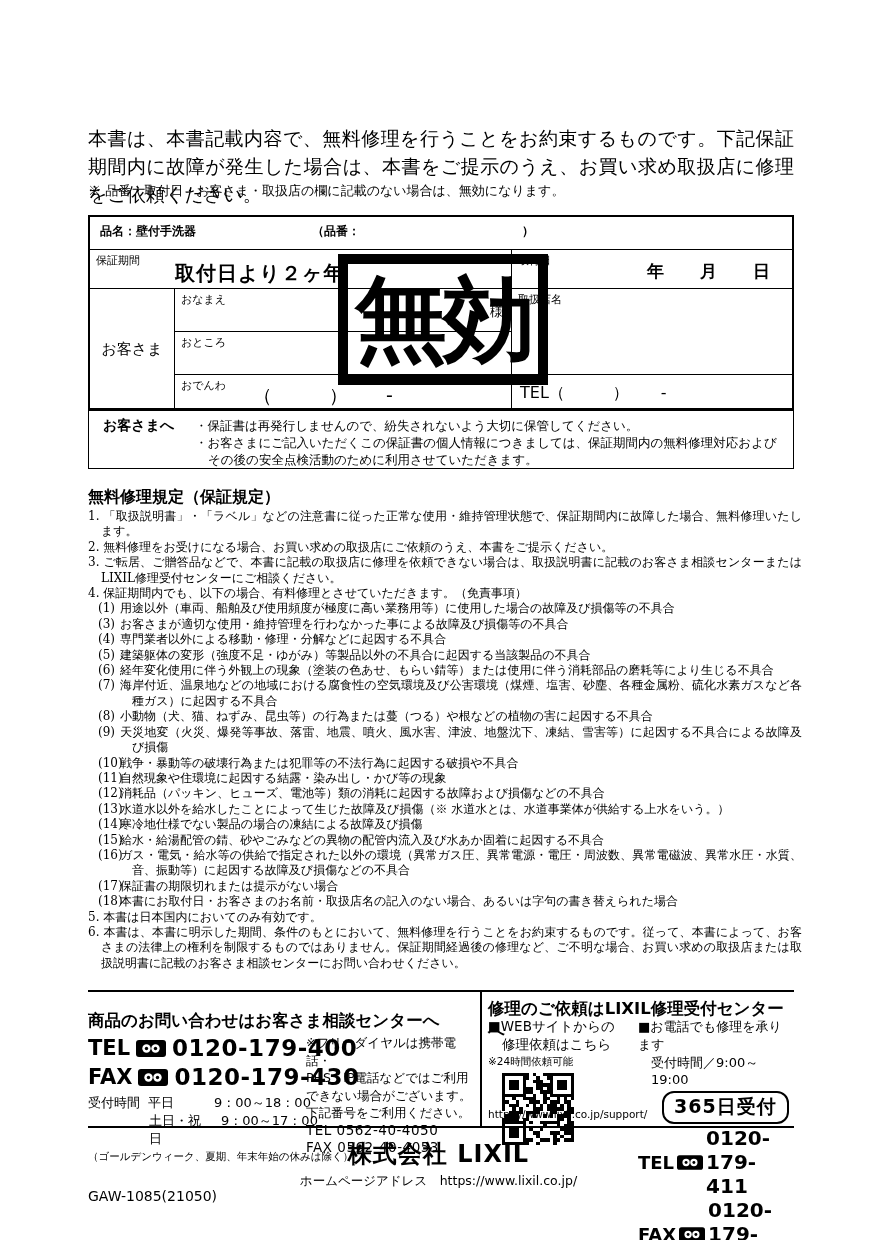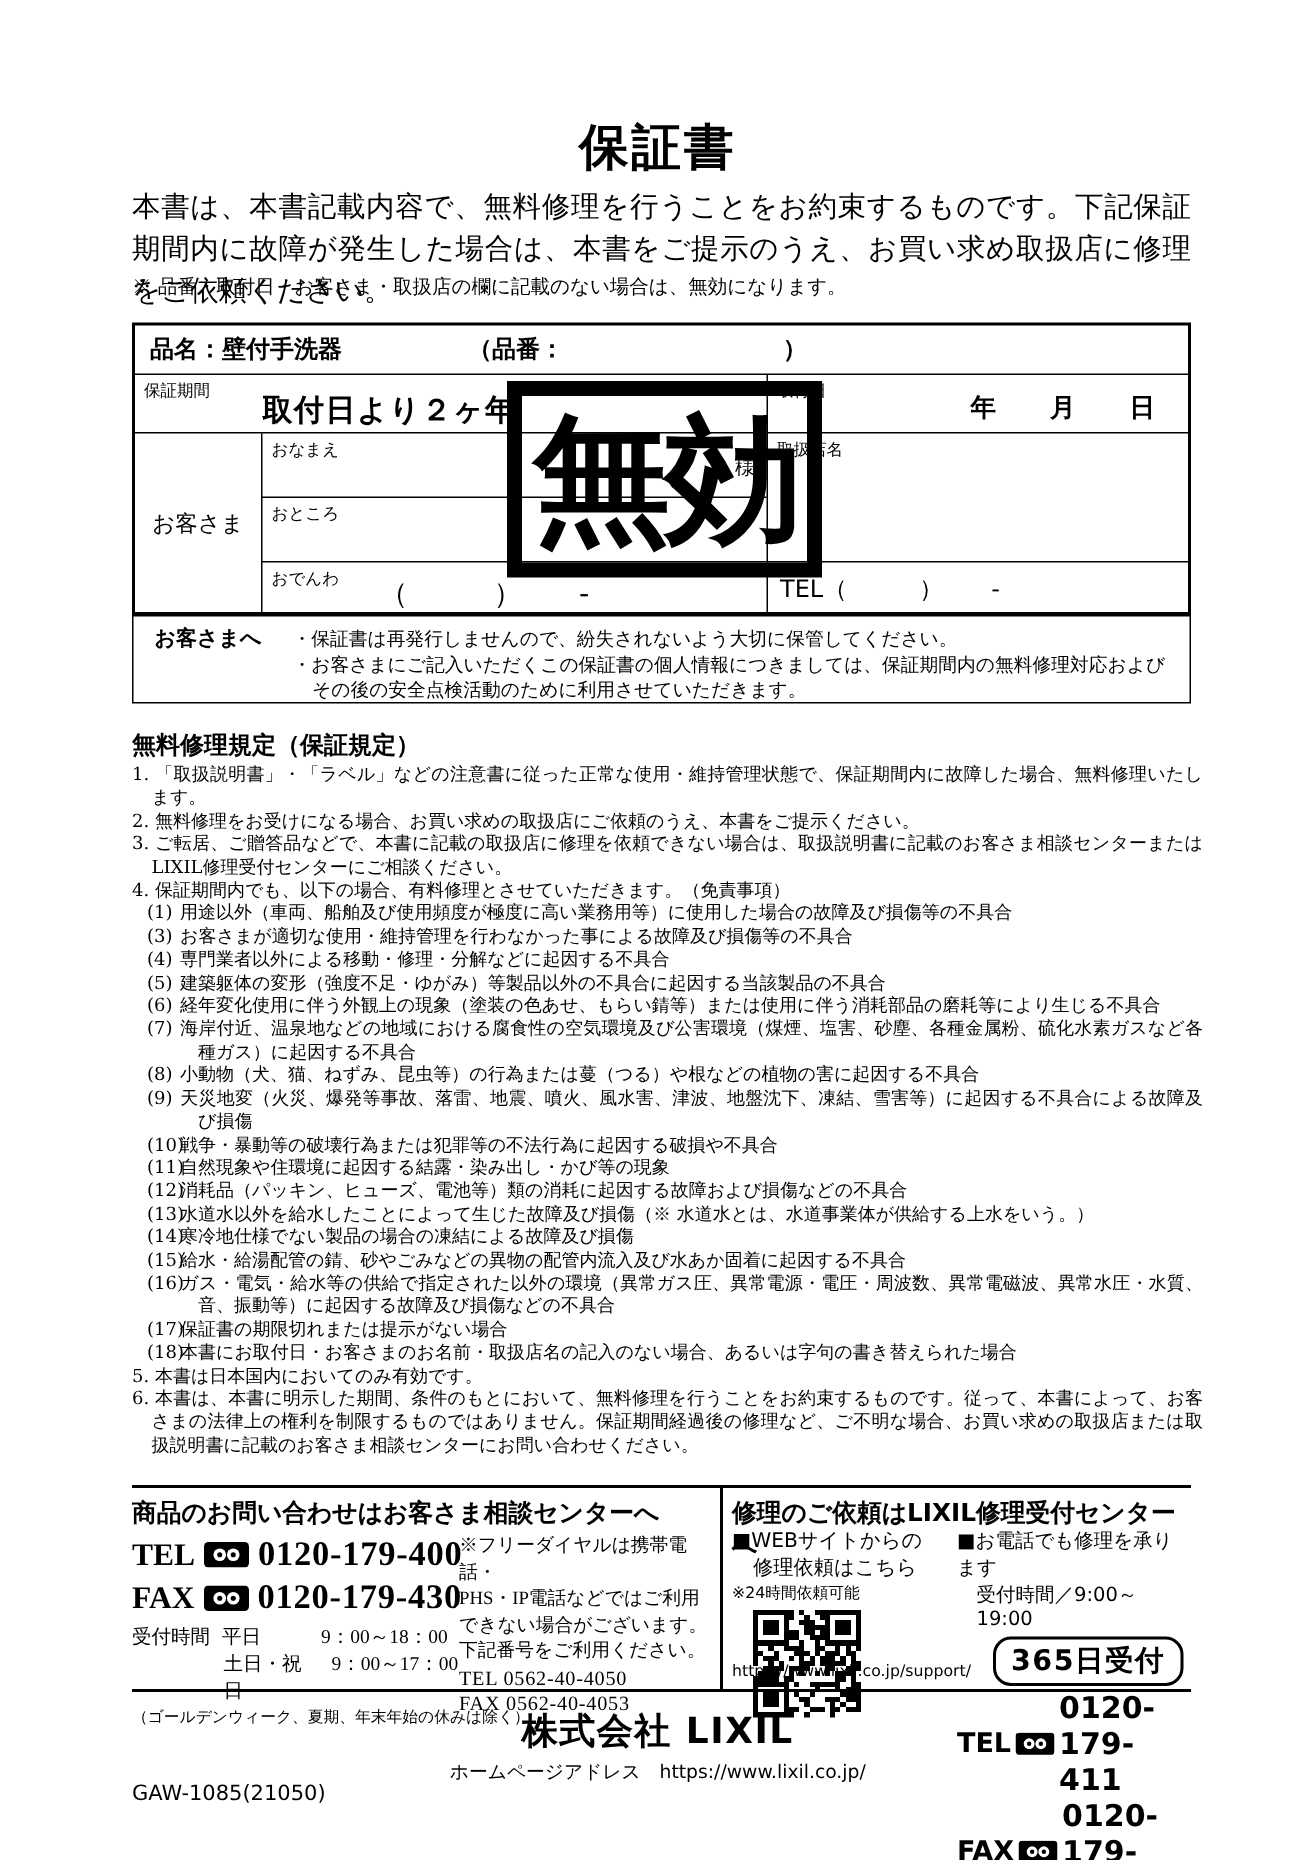--- a/index.html
+++ b/index.html
@@ -13,21 +13,21 @@
   .intro { position:absolute; top:124px; left:88px; width:706px;
     font-size:19px; line-height:28px; text-align:justify; }
   .intro-note { position:absolute; top:182px; left:88px; width:706px; font-size:13px; }
 
   
   .wtable { position:absolute; left:88px; top:215px; width:706px; height:195px;
     border:2px solid #000; }
   .cell { position:absolute; }
   .b-b { border-bottom:1.5px solid #000; }
   .small-label { font-size:11px; padding:3px 0 0 6px; display:block; }
-  .row-product { left:0; top:0; width:702px; height:33px; font-size:16px; font-weight:bold; }
+  .row-product { left:0; top:0; width:702px; height:33px; font-size:12px; font-weight:bold; }
   .row-product span { position:absolute; top:6px; }
   .cell-period { left:0; top:33px; width:421px; height:39px; }
   .period-value { position:absolute; left:85px; top:10px; font-size:20px; font-weight:bold; letter-spacing:1px; }
   .cell-instdate { left:421px; top:33px; width:281px; height:39px; border-left:1.5px solid #000; }
   .ymd { position:absolute; right:22px; top:10px; display:flex; gap:36px; font-size:17px; font-weight:bold; }
   .cell-customer { left:0; top:72px; width:84px; height:121px; display:flex; align-items:center; justify-content:center; font-size:15px; }
   .cell-name { left:84px; top:72px; width:337px; height:43px; border-left:1.5px solid #000; }
   .sama { position:absolute; right:8px; top:14px; font-size:13px; }
   .cell-addr { left:84px; top:115px; width:337px; height:43px; border-left:1.5px solid #000; }
   .cell-phone { left:84px; top:158px; width:337px; height:35px; border-left:1.5px solid #000; }
@@ -55,21 +55,21 @@
     font-family:"DejaVu Serif","Liberation Serif",serif; font-size:12px; line-height:15.4px;
     text-align:justify; }
   .reg-item { padding-left:13px; text-indent:-13px; }
   .reg-sub { margin-left:10px; padding-left:34px; text-indent:-34px; }
   .reg-sub .n { display:inline-block; width:22px; text-indent:0; }
 
   
   .contact { position:absolute; left:88px; top:990px; width:706px; height:138px;
     border-top:2.5px solid #000; border-bottom:2.5px solid #000; }
   .contact-divider { position:absolute; left:392px; top:0; width:1.5px; height:100%; background:#000; }
-  .c-left { position:absolute; left:0; top:0; width:388px; height:100%;font-family:Liberation Serif, serif; }
+  .c-left { position:absolute; left:0; top:12px; width:388px; height:100%; }
   .c-head { font-size:16.5px; font-weight:bold; padding-top:6px; }
   .bignum-row { display:flex; align-items:center; gap:6px; font-weight:bold; margin-top:3px; }
   .bignum-row .lbl { font-size:21px; }
   .bignum-row .num { font-size:23px; letter-spacing:0.5px; }
   .freedial { display:inline-flex; }
   .hours { font-size:13px; margin-top:4px; }
   .hours-row { display:flex; gap:8px; }
   .hours-row .d1 { width:58px; }
   .hours-row .d2 { width:64px; }
   .hours-note { font-size:10.5px; margin-top:2px; }
@@ -94,21 +94,20 @@
   .footer-company { position:absolute; top:1138px; left:0; width:100%; text-align:center;
     font-size:24px; font-weight:bold; letter-spacing:1px; }
   .footer-home { position:absolute; top:1173px; left:0; width:100%; text-align:center; font-size:12.5px; }
   .doc-code { position:absolute; top:1188px; left:88px; font-size:14px; }
 </style>
 </head>
 <body>
 
 <div class="page gothic">
 
-  <div class="doc-title">保証書</div>
   <div class="intro mincho">本書は、本書記載内容で、無料修理を行うことをお約束するものです。下記保証期間内に故障が発生した場合は、本書をご提示のうえ、お買い求め取扱店に修理をご依頼ください。</div>
   <div class="intro-note mincho">※ 品番・取付日・お客さま・取扱店の欄に記載のない場合は、無効になります。</div>
 
   <div class="wtable">
     <div class="cell row-product b-b">
       <span style="left:10px">品名：壁付手洗器</span>
       <span style="left:222px">（品番：</span>
       <span style="left:432px">）</span>
     </div>
     <div class="cell cell-period b-b">

